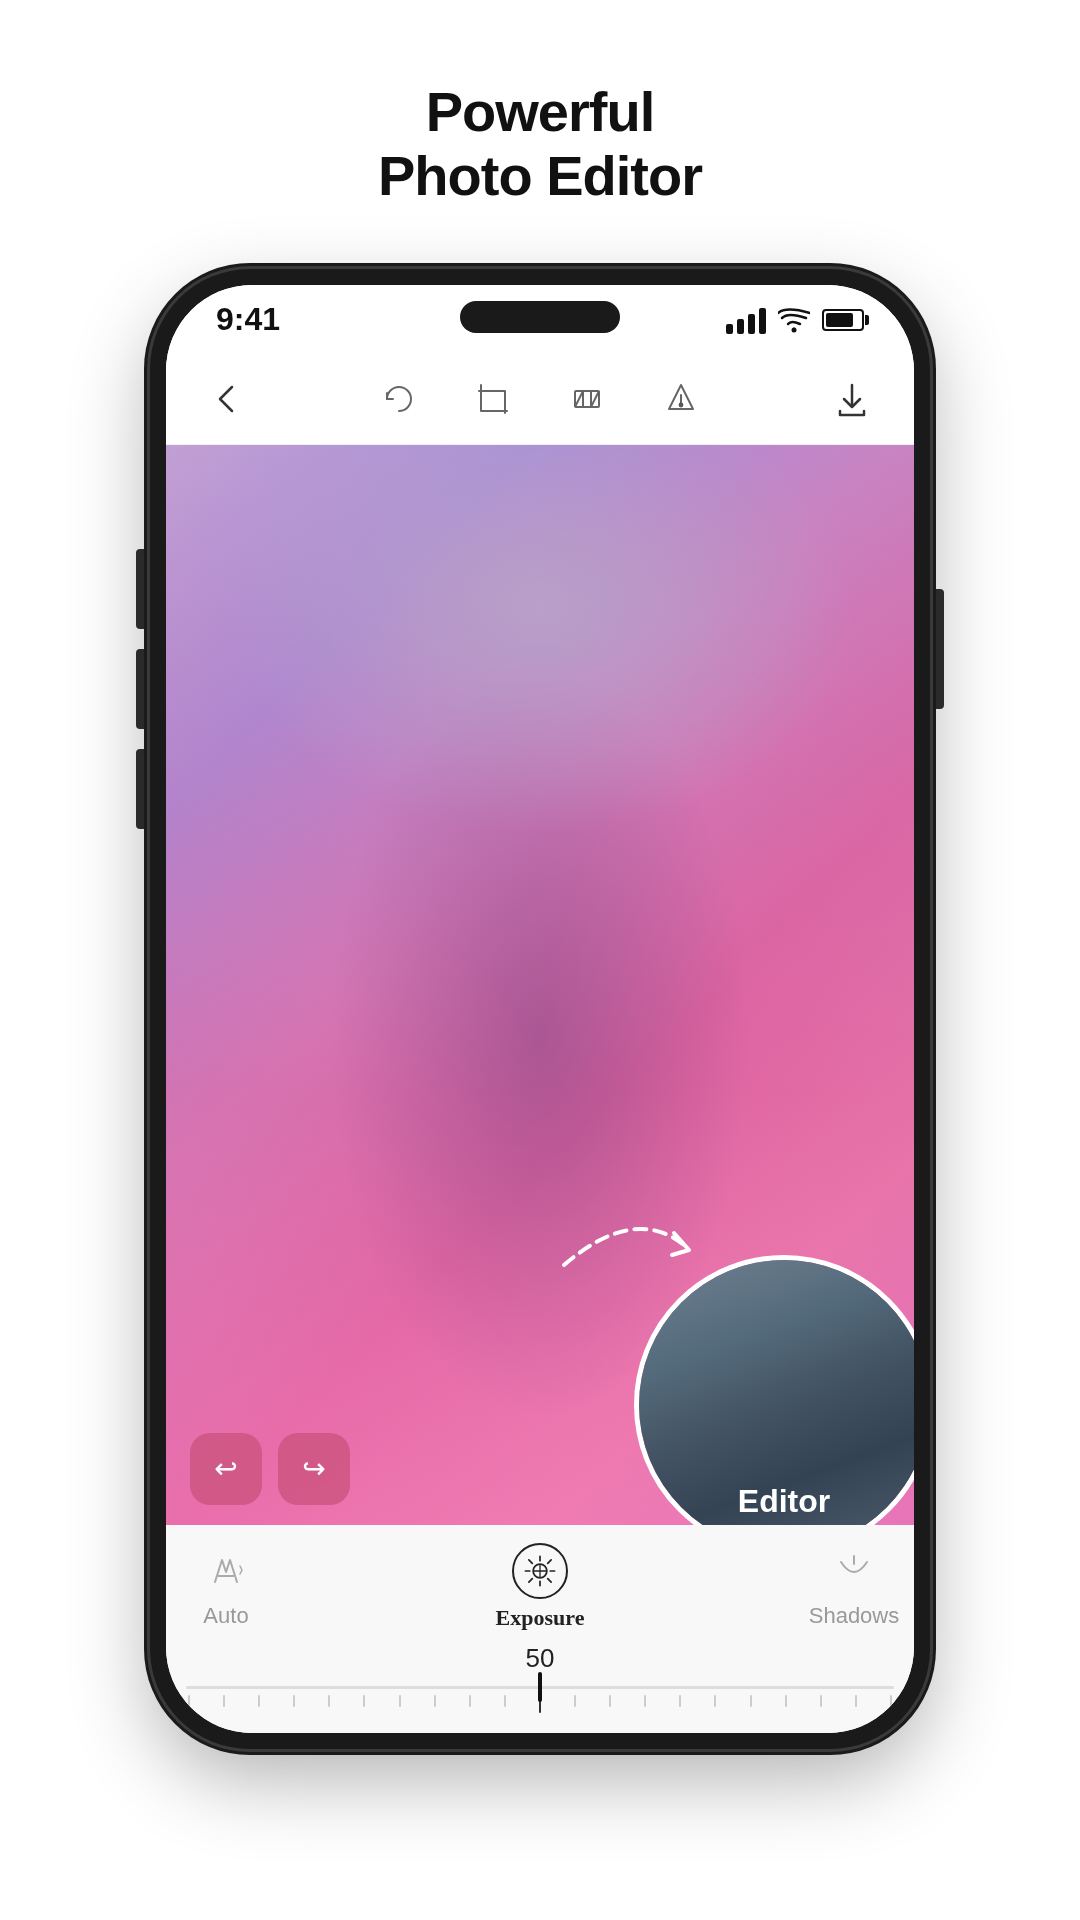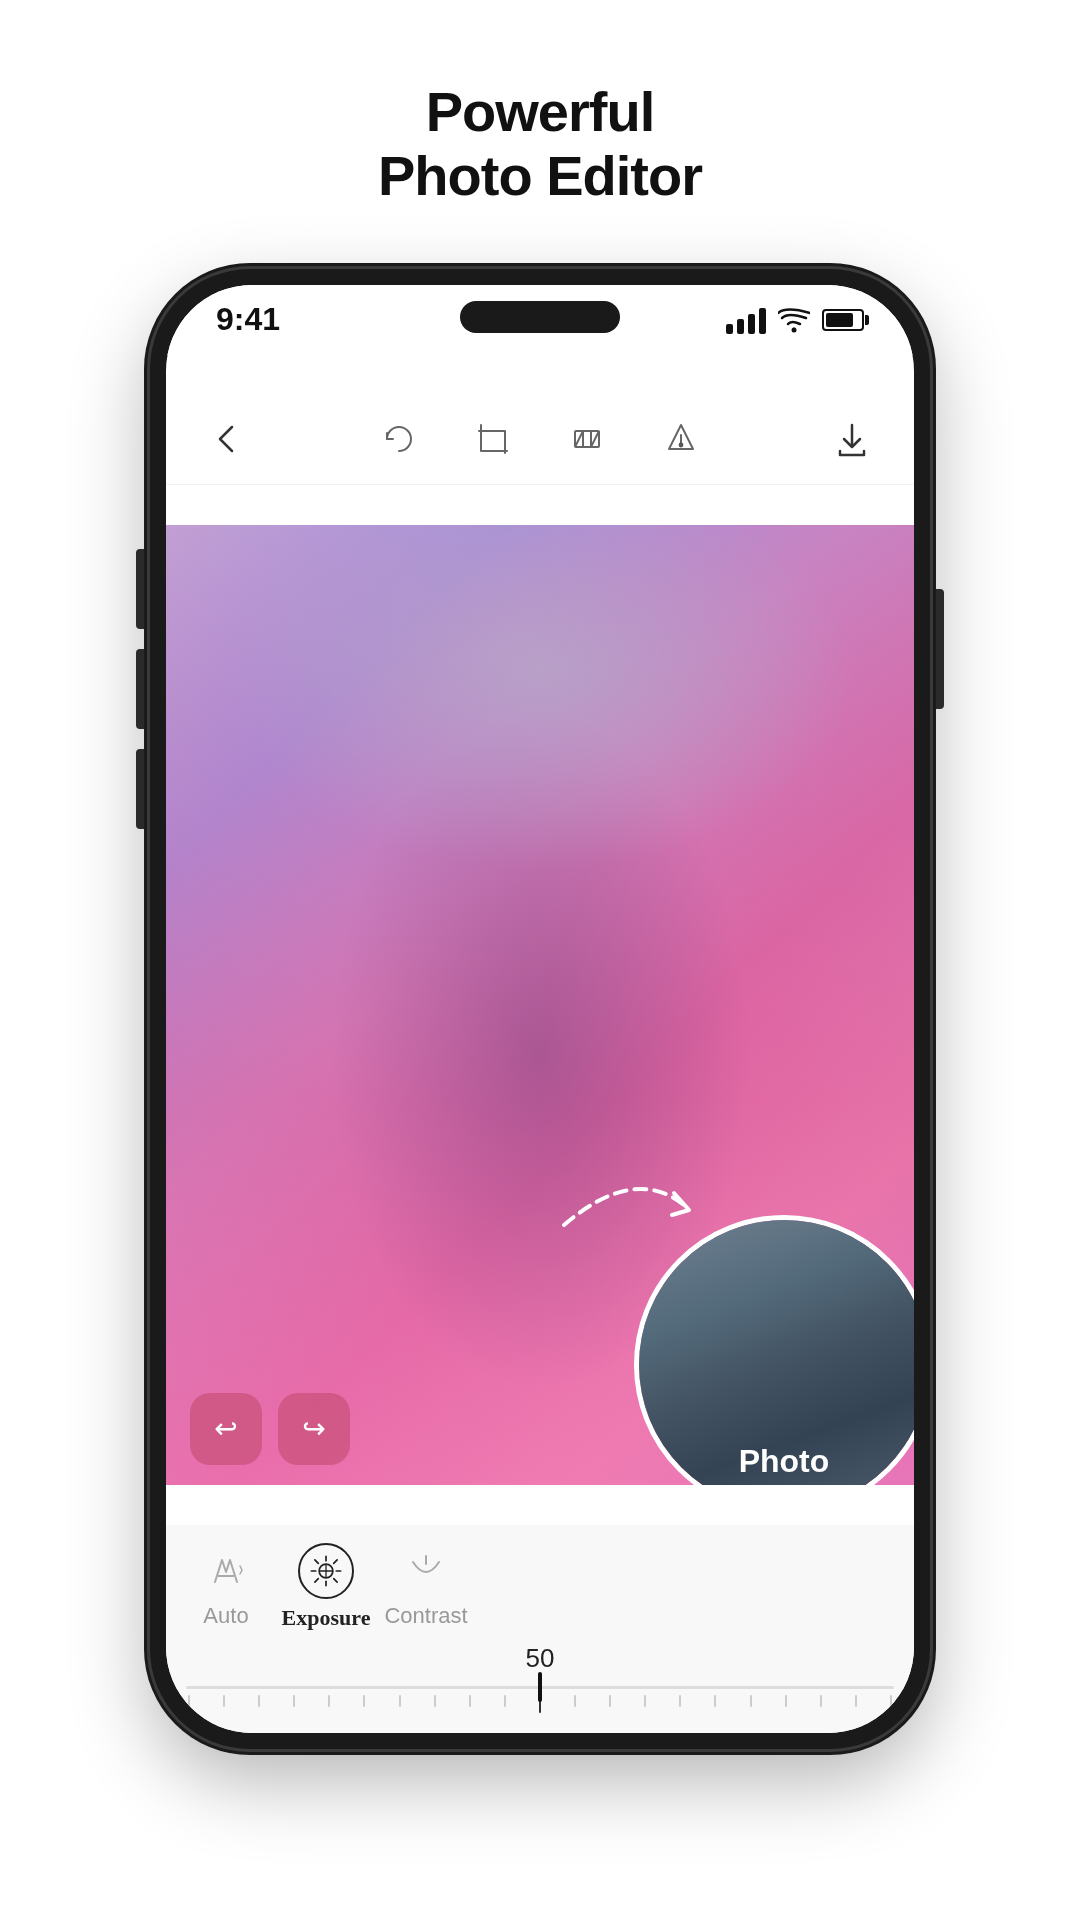--- a/index.html
+++ b/index.html
@@ -75,21 +75,20 @@
       position: absolute;
       top: 16px;
       left: 16px;
       right: 16px;
       bottom: 16px;
       background: #ffffff;
       border-radius: 86px;
       overflow: hidden;
       display: flex;
       flex-direction: column;
-      gap: 40px;
     }
 
     
     .status-bar {
       height: 70px;
       background: #ffffff;
       display: flex;
       align-items: center;
       justify-content: space-between;
       padding: 0 50px;
@@ -324,21 +323,21 @@
     
     .bottom-panel {
       background: #f8f8f8;
       flex-shrink: 0;
       padding-bottom: 10px;
     }
 
     .edit-tools-row {
       display: flex;
       align-items: center;
-      justify-content: flex-start;
+      justify-content: space-between;
       padding: 18px 10px 8px;
     }
 
     .edit-tool {
       display: flex;
       flex-direction: column;
       align-items: center;
       gap: 6px;
       min-width: 100px;
     }
@@ -534,21 +533,21 @@
         <div class="dashed-arrow">
           <svg viewBox="0 0 180 160" xmlns="http://www.w3.org/2000/svg">
             <path d="M 30 80 Q 100 20 150 60" stroke="white" stroke-width="4" fill="none" stroke-dasharray="12,8" stroke-linecap="round"></path>
             <polyline points="140,48 155,65 138,70" stroke="white" stroke-width="4" fill="none" stroke-linecap="round" stroke-linejoin="round"></polyline>
           </svg>
         </div>
 
         <div class="before-circle">
           <div class="before-circle-inner">
             <div style="width:100%;height:100%;background:linear-gradient(160deg,#708090 0%,#506878 30%,#405060 50%,#304050 70%,#506070 100%);opacity:0.9;position:absolute;inset:0;border-radius:50%;"></div>
-            <span class="before-label">Photo</span>
+            <span class="before-label">Editor</span>
           </div>
         </div>
       </div>
 
       <div class="bottom-panel">
 
         <div class="edit-tools-row">
 
           <div class="edit-tool">
             <div class="edit-tool-icon">
@@ -583,21 +582,21 @@
 
 
 
           <div class="edit-tool">
             <div class="edit-tool-icon">
               <svg viewBox="0 0 42 42" xmlns="http://www.w3.org/2000/svg">
                 <path d="M8 12 Q21 32 34 12" stroke="#aaa" stroke-width="2" fill="none" stroke-linecap="round"></path>
                 <line x1="21" y1="14" x2="21" y2="6" stroke="#aaa" stroke-width="2" stroke-linecap="round"></line>
               </svg>
             </div>
-            <span class="edit-tool-label">Contrast</span>
+            <span class="edit-tool-label">Shadows</span>
           </div>
         </div>
 
         <div class="slider-value">50</div>
 
         <div class="slider-track-container">
           <div class="slider-track">
             <div class="slider-thumb"></div>
           </div>
           <div class="slider-track-ticks">

